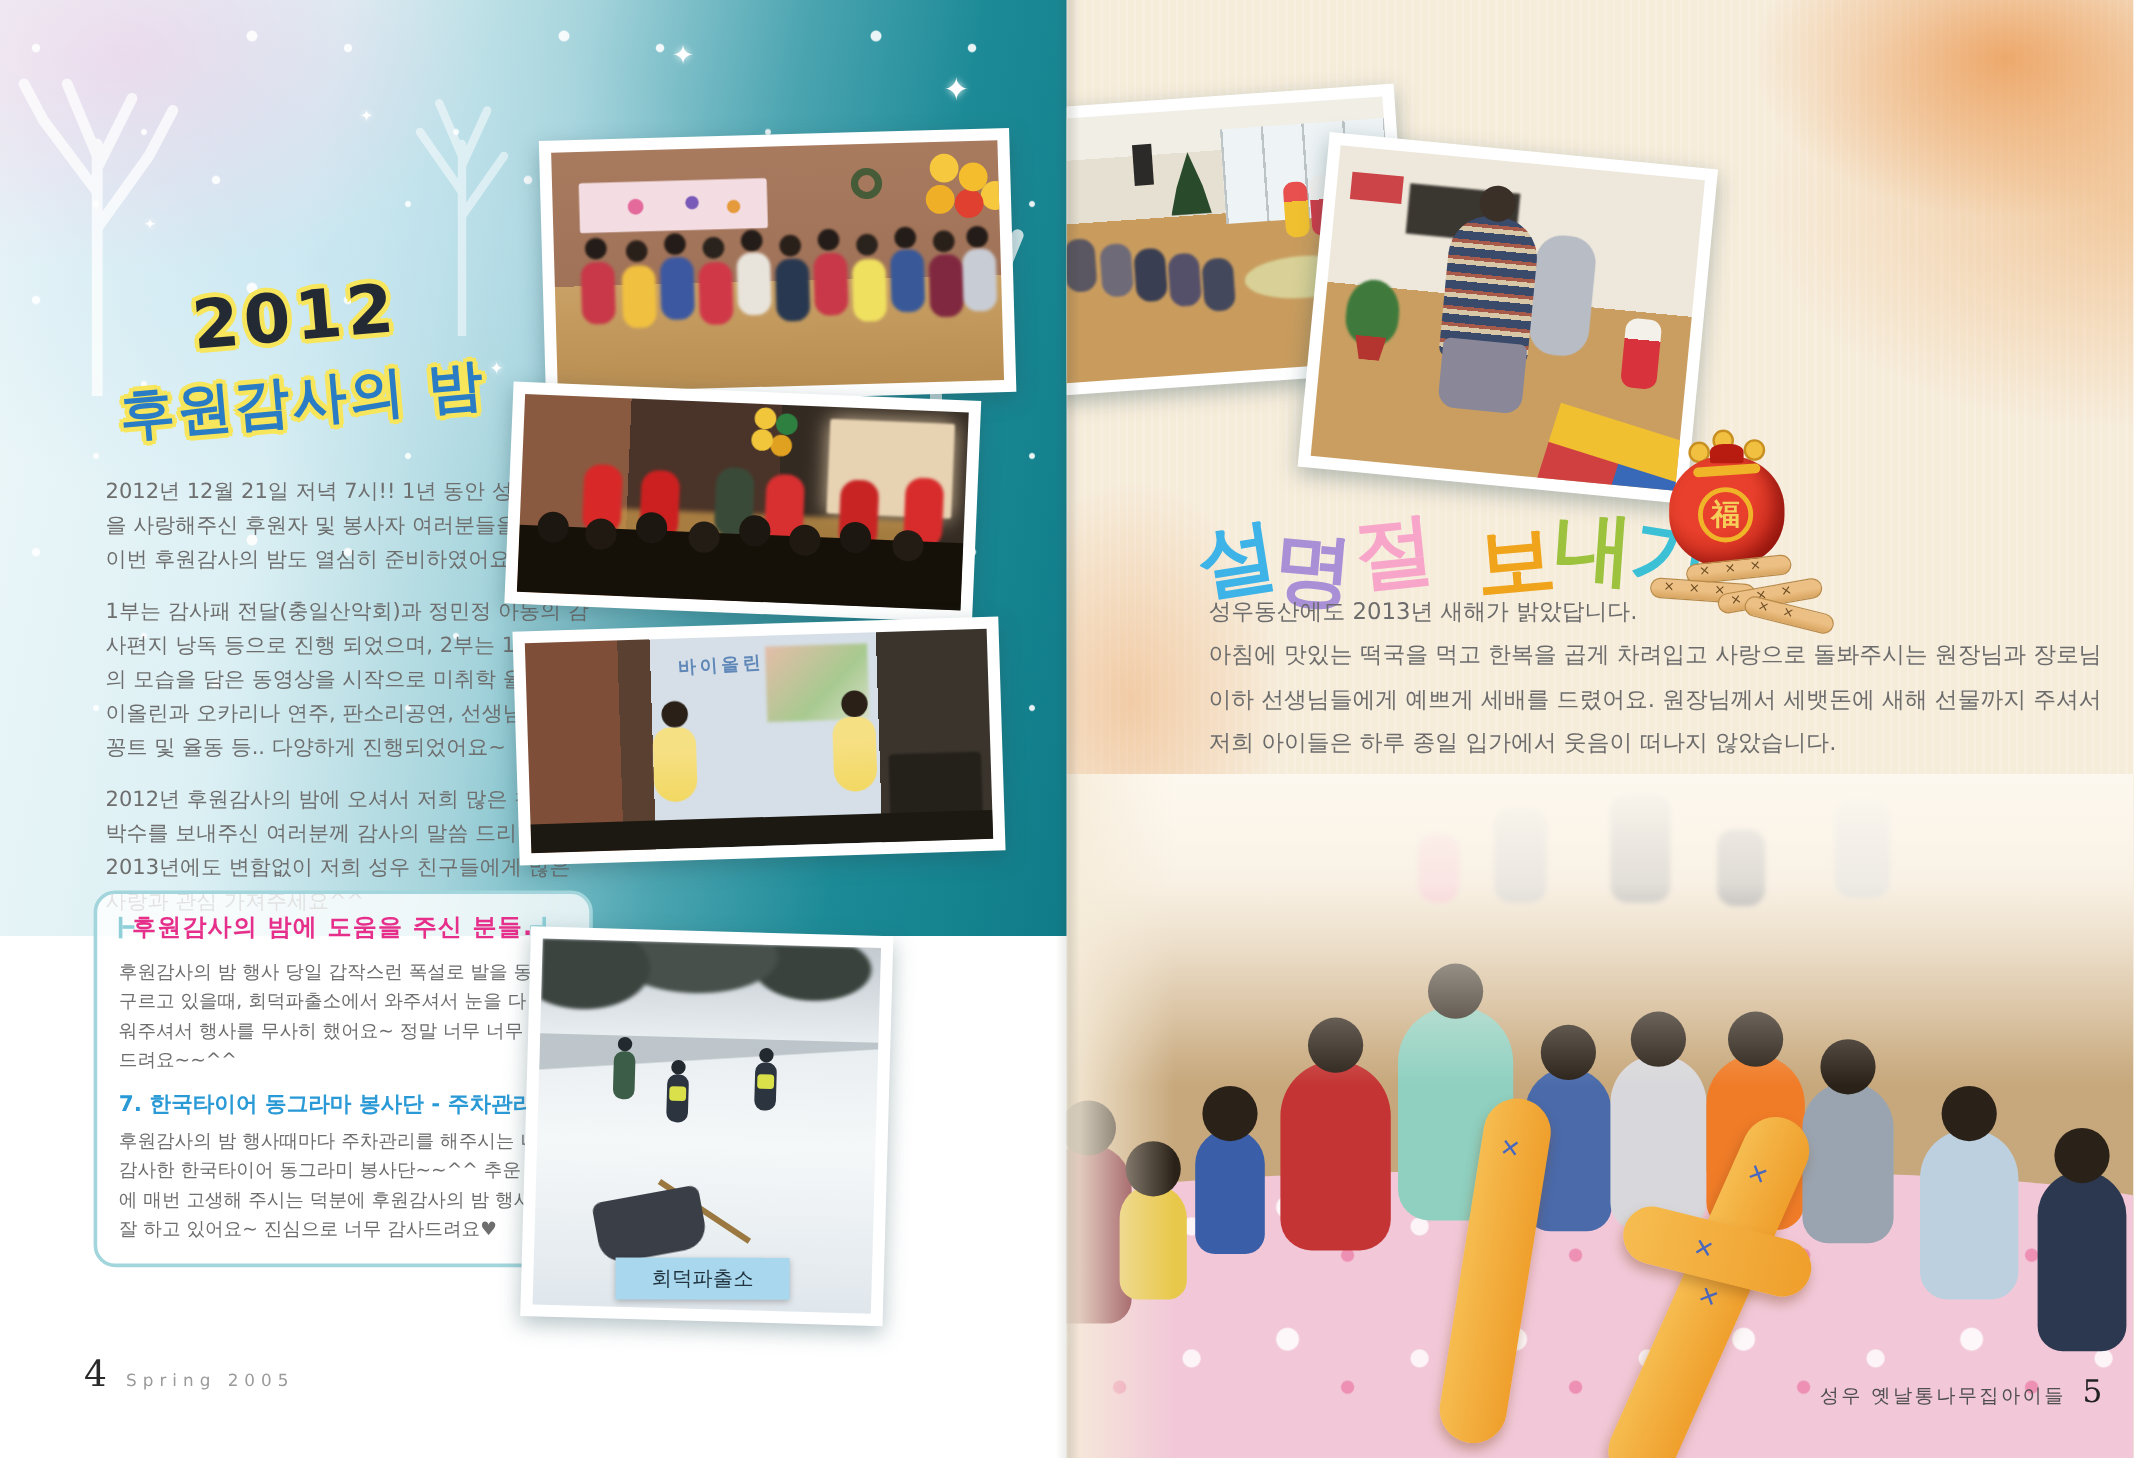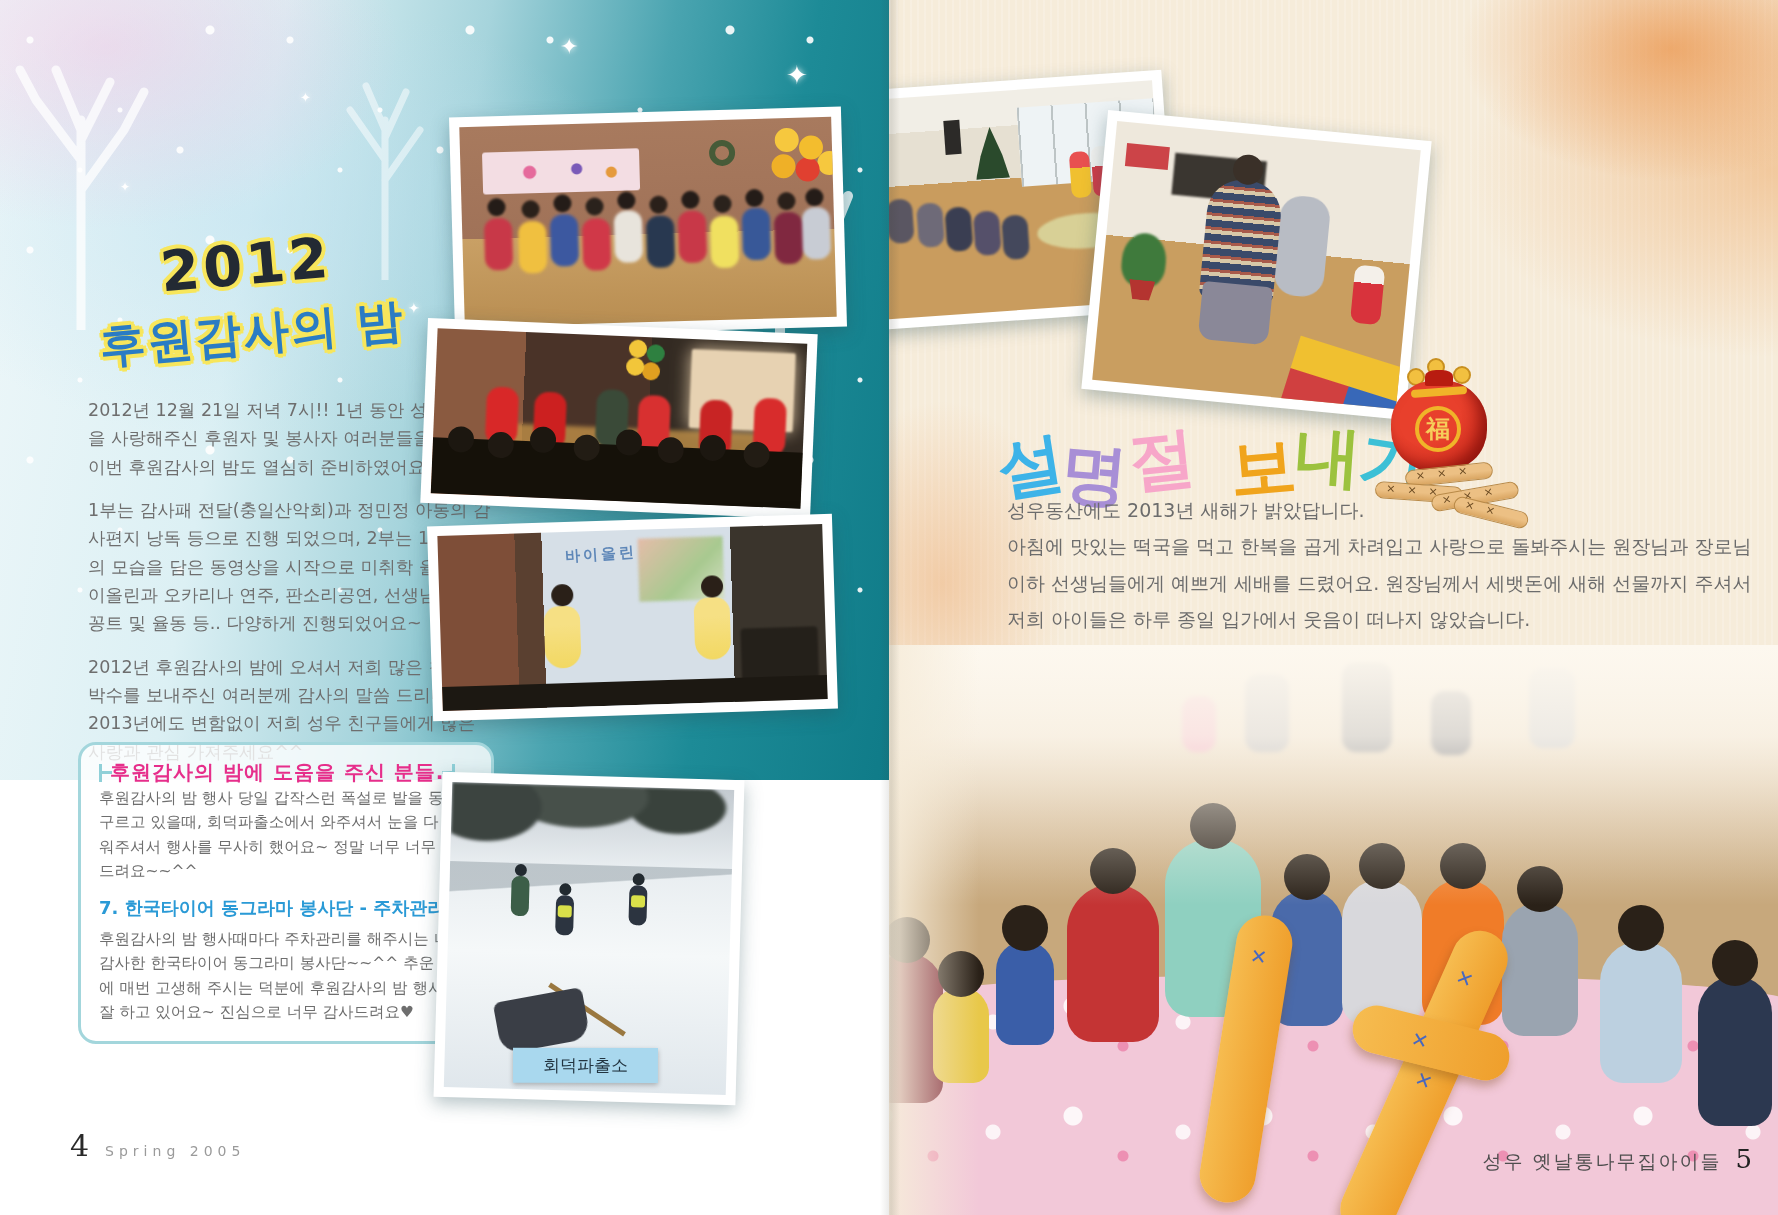--- a/index.html
+++ b/index.html
@@ -33,21 +33,21 @@
   .title-main { margin-top:6px; font-size:46px; font-weight:bold; letter-spacing:2px; color:#2a7cc4;
     text-shadow:-3px -3px 0 #f7e65c, 3px -3px 0 #f7e65c, -3px 3px 0 #f7e65c, 3px 3px 0 #f7e65c,
                 0 -4px 0 #f7e65c, 0 4px 0 #f7e65c, -4px 0 0 #f7e65c, 4px 0 0 #f7e65c; }
 
   .body-col { position:absolute; left:88px; top:396px; width:404px; color:#6e6e6e;
     font-size:17.5px; line-height:1.62; }
   .body-col p { margin-bottom:15px; }
 
   .helpers-box { position:absolute; left:78px; top:742px; width:416px; border:3px solid #a3d6dc;
     border-radius:18px; background:rgba(255,255,255,.8); padding:14px 18px 16px; }
-  .helpers-title-row { display:flex; align-items:center; gap:8px; margin-bottom:0; }
+  .helpers-title-row { display:flex; align-items:center; gap:8px; margin-bottom:12px; }
   .helpers-title { font-size:20px; font-weight:bold; color:#e62e8b; letter-spacing:1px; }
   .tick { width:3px; height:18px; background:#8fd0d8; position:relative; flex:0 0 auto; }
   .tick::after { content:""; position:absolute; top:7px; width:10px; height:3px; background:#8fd0d8; }
   .tick-left::after { left:3px; } .tick-right::after { right:3px; }
   .helper-heading { font-size:18px; font-weight:bold; color:#2a9ad6; margin:12px 0 7px; }
   .helper-body { font-size:15.5px; line-height:1.58; color:#6e6e6e; }
 
   .page-footer-left { position:absolute; left:70px; top:1128px; display:flex; align-items:baseline; gap:16px; }
   .page-num-left { font-family:"DejaVu Serif","Liberation Serif",serif; font-size:30px; color:#2a2a2a; }
   .season-label { font-size:14px; color:#9a9a9a; letter-spacing:5px; }
@@ -254,21 +254,21 @@
   .big-yut.b { left:57%; bottom:-6%; width:56px; height:330px; transform:rotate(24deg); }
   .big-yut.c { left:52%; bottom:26%; width:160px; height:48px; transform:rotate(14deg); border-radius:26px; }
   .big-yut .xm { position:absolute; color:#4868c0; font-weight:bold; font-size:20px; }
   .yut-fade-top { position:absolute; left:0; top:0; width:100%; height:260px;
     background:linear-gradient(180deg,#fdf8ef 0%, rgba(253,248,239,.85) 35%, rgba(253,248,239,0) 100%); }
   .yut-fade-left { position:absolute; left:0; top:0; width:90px; height:100%;
     background:linear-gradient(90deg, rgba(246,236,218,.95), rgba(246,236,218,0)); }
 
   .page-footer-right { position:absolute; right:26px; bottom:40px; display:flex; align-items:baseline;
     gap:14px; z-index:8; }
-  .footer-label-right { font-size:19px; color:#4e4e4e; letter-spacing:2px; }
+  .footer-label-right { font-size:16px; color:#4e4e4e; letter-spacing:2px; }
   .page-num-right { font-family:"DejaVu Serif","Liberation Serif",serif; font-size:26px; color:#222; }
 
   .spine { position:absolute; left:880px; top:0; width:20px; height:1215px; z-index:9;
     background:linear-gradient(90deg, rgba(0,0,0,0) 0%, rgba(60,60,50,.10) 45%, rgba(60,60,50,.14) 55%, rgba(0,0,0,0) 100%); }
 </style>
 </head>
 <body>
 
 <div id="spread">
 

